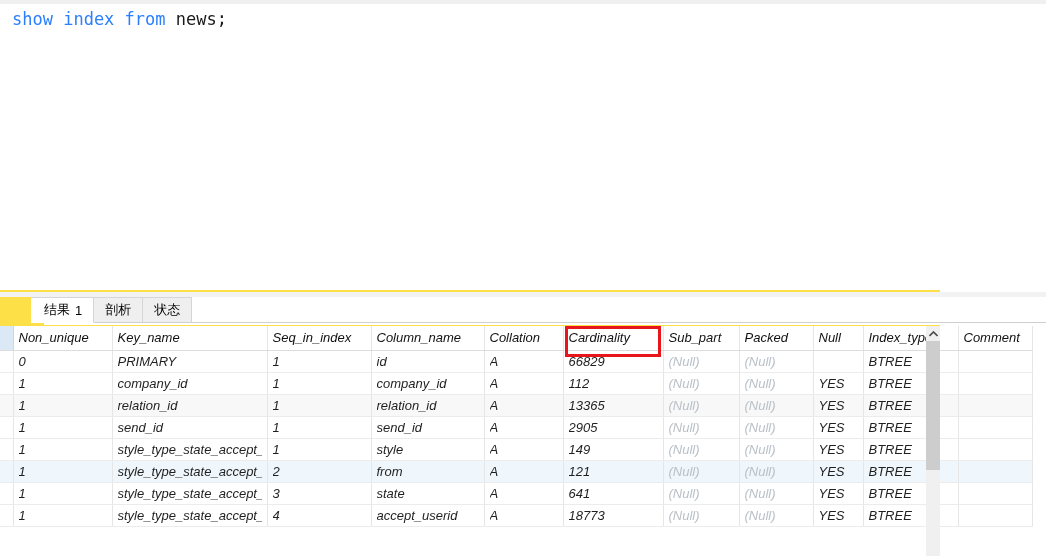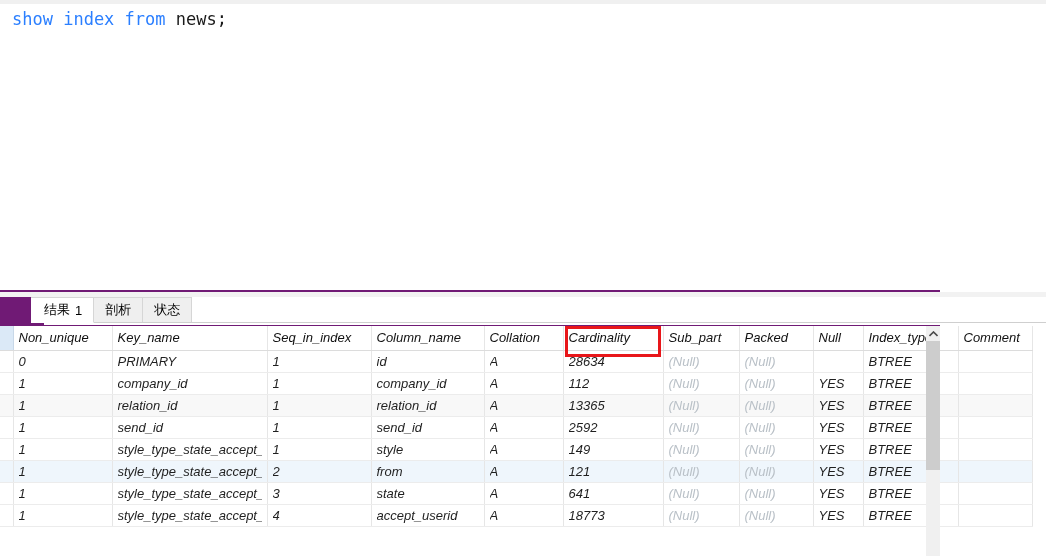--- a/index.html
+++ b/index.html
@@ -12,21 +12,21 @@
     height: 556px;
     overflow: hidden;
     font-family: "Liberation Sans", sans-serif;
     -webkit-font-smoothing: antialiased;
   }
 
   #app {
     position: relative;
     width: 940px;
     height: 556px;
-    background: #701a75;
+    background: #fde047;
   }
 
   
   .top-strip {
     position: absolute;
     left: 0; top: 0;
     width: 1046px;
     height: 4px;
     background: #f0f0f0;
   }
@@ -307,21 +307,21 @@
             <td class="num">
               <span class="clip">1</span>
             </td>
             <td>
               <span class="clip">id</span>
             </td>
             <td>
               <span class="clip">A</span>
             </td>
             <td class="num">
-              <span class="clip">28634</span>
+              <span class="clip">66829</span>
             </td>
             <td class="nullv">
               <span class="clip">(Null)</span>
             </td>
             <td class="nullv">
               <span class="clip">(Null)</span>
             </td>
             <td>
               <span class="clip"></span>
             </td>
@@ -415,21 +415,21 @@
             <td class="num">
               <span class="clip">1</span>
             </td>
             <td>
               <span class="clip">send_id</span>
             </td>
             <td>
               <span class="clip">A</span>
             </td>
             <td class="num">
-              <span class="clip">2592</span>
+              <span class="clip">2905</span>
             </td>
             <td class="nullv">
               <span class="clip">(Null)</span>
             </td>
             <td class="nullv">
               <span class="clip">(Null)</span>
             </td>
             <td>
               <span class="clip">YES</span>
             </td>

